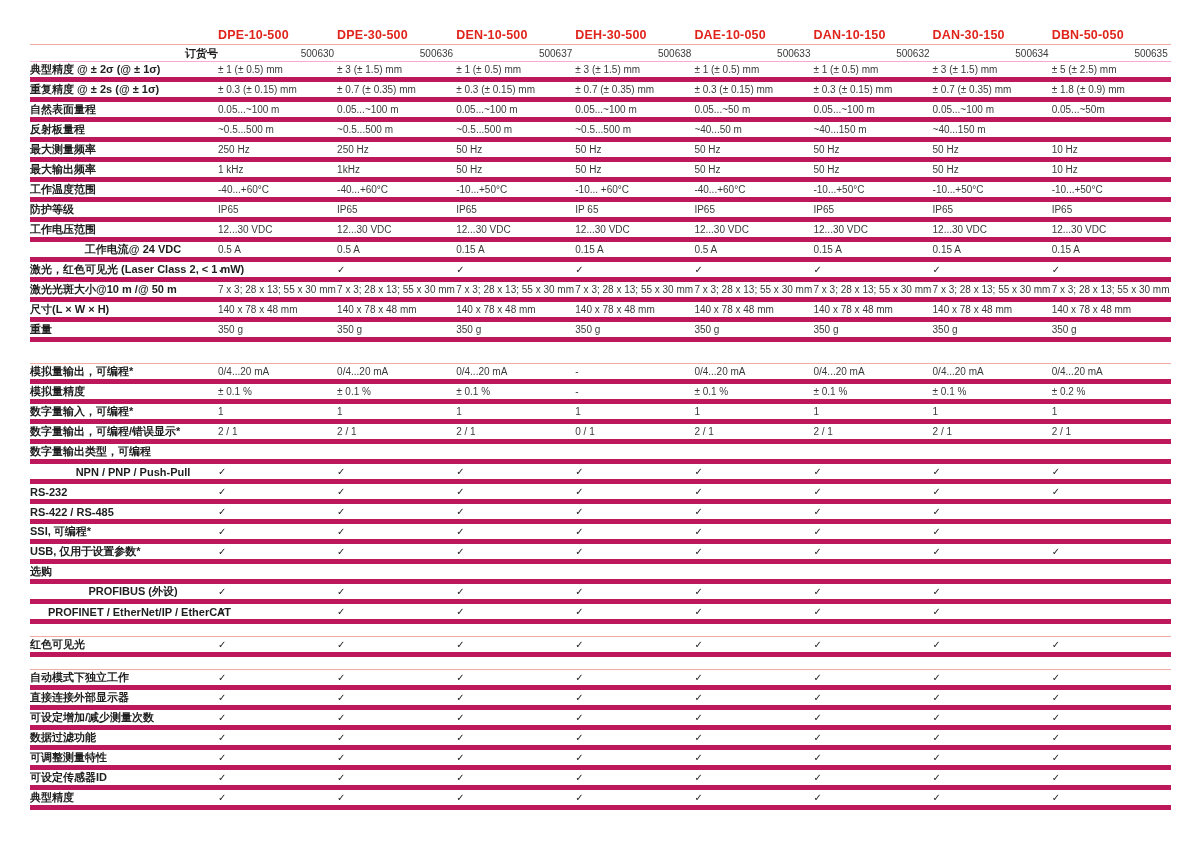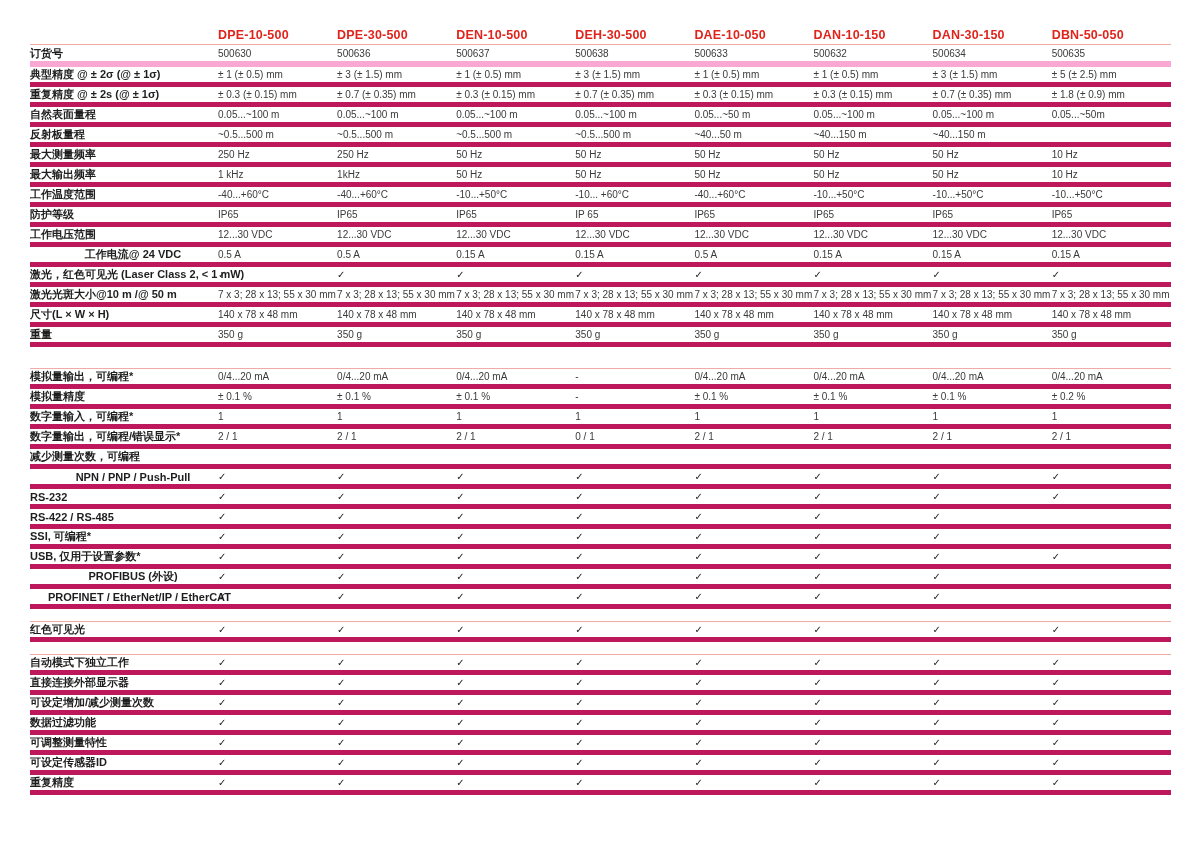--- a/index.html
+++ b/index.html
@@ -6,21 +6,21 @@
   .page{
     position:relative;width:1201px;height:849px;background:#ffffff;overflow:hidden;
     font-family:"Liberation Sans","DejaVu Sans",sans-serif;
   }
   .tbl{position:absolute;left:30px;top:26px;width:1141px;}
   .grid-row{display:grid;grid-template-columns:188px repeat(8,119.1px);align-items:center;}
 
   .header-row{height:18px;border-bottom:1px solid #f0aba6;}
   .product-name{font-size:12.5px;font-weight:bold;color:#e0241c;white-space:nowrap;letter-spacing:.2px;}
 
-  .order-row{height:16px;border-bottom:6px solid #f9a8d4;}
+  .order-row{height:16px;border-bottom:1px solid #f9a8d4;text-align:right;}
   .order-label{font-size:11px;font-weight:bold;color:#e0241c;}
   .order-number{font-size:10px;color:#e25048;}
 
   .section.gap-lg{margin-top:21px;border-top:1px solid #f0aba6;}
   .section.gap-sm{margin-top:12px;border-top:1px solid #f0aba6;}
   .title-row{height:15px;border-bottom:2px solid #dd2a22;}
   .tcell{font-size:11px;font-weight:bold;color:#e0241c;white-space:nowrap;}
 
   .data-row{height:15px;border-bottom:5px solid #be185d;}
   .lcell{font-size:11px;font-weight:600;color:#1e1e1e;white-space:nowrap;}
@@ -250,21 +250,21 @@
           <div class="vcell">2 / 1</div>
           <div class="vcell">2 / 1</div>
           <div class="vcell">2 / 1</div>
           <div class="vcell">0 / 1</div>
           <div class="vcell">2 / 1</div>
           <div class="vcell">2 / 1</div>
           <div class="vcell">2 / 1</div>
           <div class="vcell">2 / 1</div>
         </div>
         <div class="grid-row data-row">
-          <div class="lcell">减少测量次数，可编程</div>
+          <div class="lcell">数字量输出类型，可编程</div>
           <div class="vcell"></div>
           <div class="vcell"></div>
           <div class="vcell"></div>
           <div class="vcell"></div>
           <div class="vcell"></div>
           <div class="vcell"></div>
           <div class="vcell"></div>
           <div class="vcell"></div>
         </div>
         <div class="grid-row data-row">
@@ -316,20 +316,31 @@
           <div class="vcell check">✓</div>
           <div class="vcell check">✓</div>
           <div class="vcell check">✓</div>
           <div class="vcell check">✓</div>
           <div class="vcell check">✓</div>
           <div class="vcell check">✓</div>
           <div class="vcell check">✓</div>
           <div class="vcell check">✓</div>
         </div>
         <div class="grid-row data-row">
+          <div class="lcell">选购</div>
+          <div class="vcell"></div>
+          <div class="vcell"></div>
+          <div class="vcell"></div>
+          <div class="vcell"></div>
+          <div class="vcell"></div>
+          <div class="vcell"></div>
+          <div class="vcell"></div>
+          <div class="vcell"></div>
+        </div>
+        <div class="grid-row data-row">
           <div class="lcell indent">PROFIBUS (外设)</div>
           <div class="vcell check">✓</div>
           <div class="vcell check">✓</div>
           <div class="vcell check">✓</div>
           <div class="vcell check">✓</div>
           <div class="vcell check">✓</div>
           <div class="vcell check">✓</div>
           <div class="vcell check">✓</div>
           <div class="vcell"></div>
         </div>
@@ -419,21 +430,21 @@
           <div class="vcell check">✓</div>
           <div class="vcell check">✓</div>
           <div class="vcell check">✓</div>
           <div class="vcell check">✓</div>
           <div class="vcell check">✓</div>
           <div class="vcell check">✓</div>
           <div class="vcell check">✓</div>
           <div class="vcell check">✓</div>
         </div>
         <div class="grid-row data-row">
-          <div class="lcell">重复精度</div>
+          <div class="lcell">典型精度</div>
           <div class="vcell check">✓</div>
           <div class="vcell check">✓</div>
           <div class="vcell check">✓</div>
           <div class="vcell check">✓</div>
           <div class="vcell check">✓</div>
           <div class="vcell check">✓</div>
           <div class="vcell check">✓</div>
           <div class="vcell check">✓</div>
         </div>
       </div>

